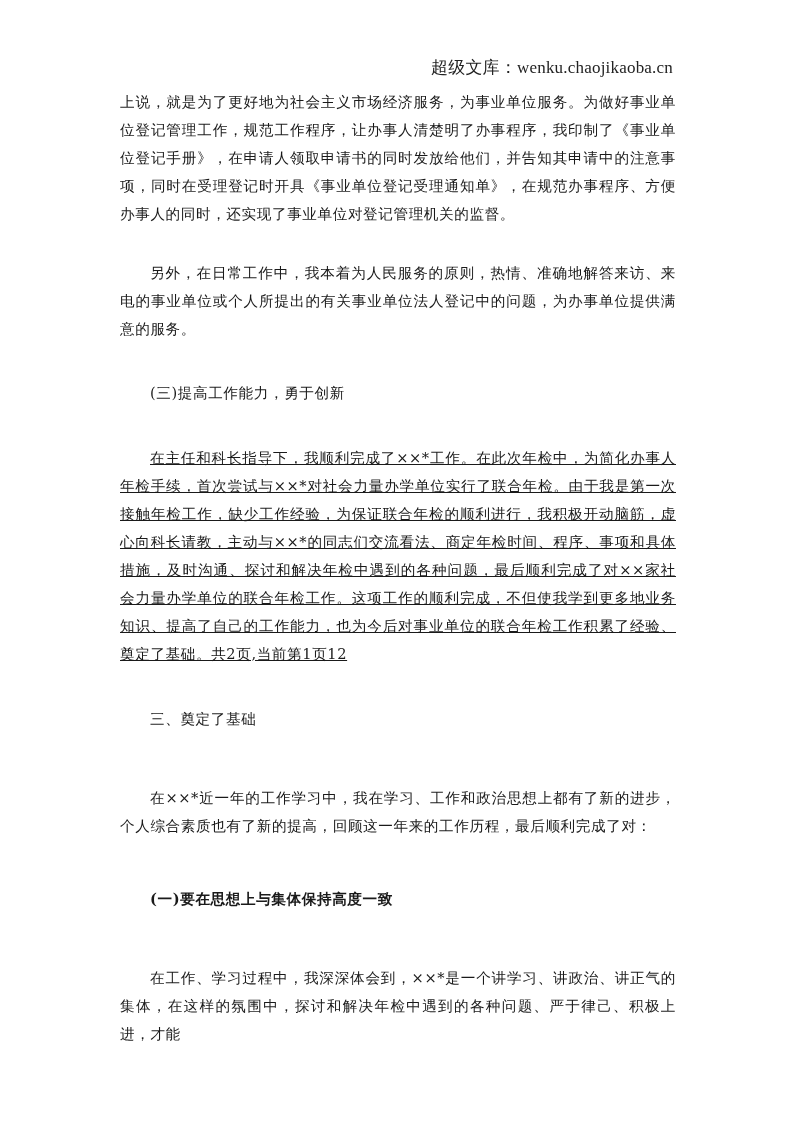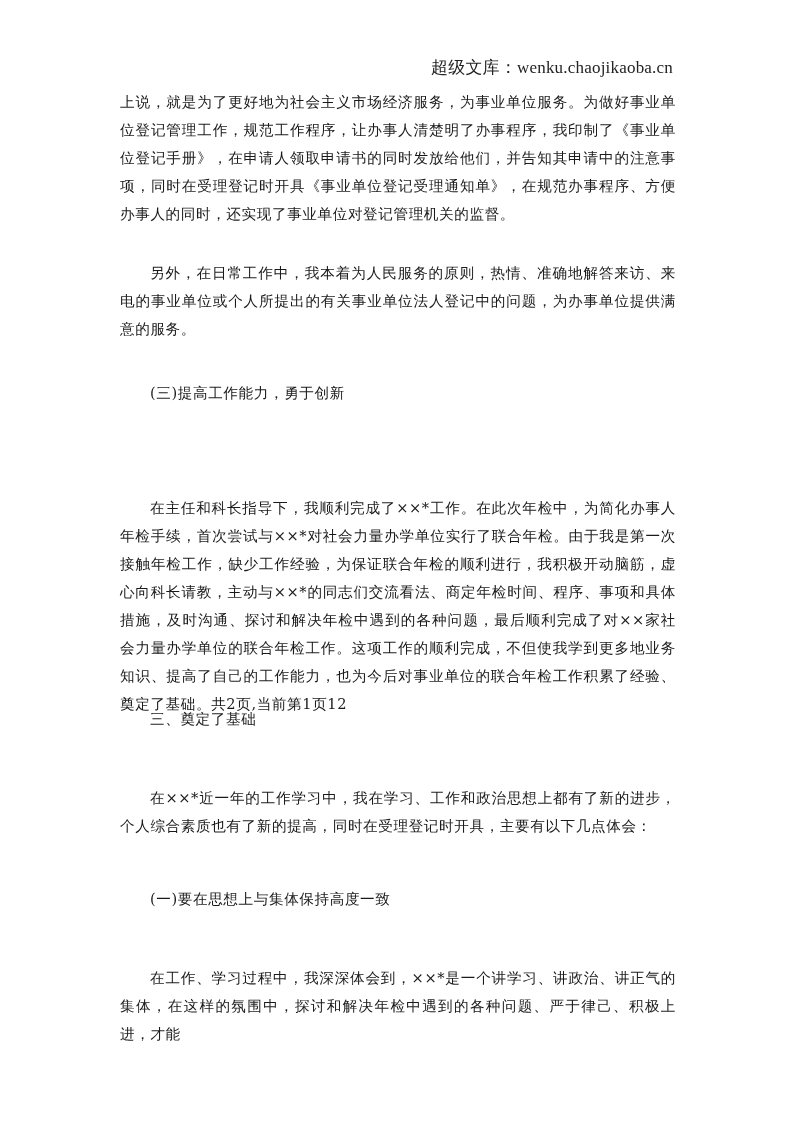--- a/index.html
+++ b/index.html
@@ -14,18 +14,18 @@
 </style>
 </head>
 <body>
 
 <div class="header">超级文库：wenku.chaojikaoba.cn</div>
 
 <div>
   <p class="para" style="position:absolute;left:120px;top:88px;width:556px;">上说，就是为了更好地为社会主义市场经济服务，为事业单位服务。为做好事业单位登记管理工作，规范工作程序，让办事人清楚明了办事程序，我印制了《事业单位登记手册》，在申请人领取申请书的同时发放给他们，并告知其申请中的注意事项，同时在受理登记时开具《事业单位登记受理通知单》，在规范办事程序、方便办事人的同时，还实现了事业单位对登记管理机关的监督。</p>
   <p class="para indent" style="position:absolute;left:120px;top:259px;width:556px;">另外，在日常工作中，我本着为人民服务的原则，热情、准确地解答来访、来电的事业单位或个人所提出的有关事业单位法人登记中的问题，为办事单位提供满意的服务。</p>
   <p class="para heading" style="position:absolute;left:120px;top:379px;width:556px;">(三)提高工作能力，勇于创新</p>
-  <p class="para indent" style="position:absolute;left:120px;top:494px;width:556px;">在主任和科长指导下，我顺利完成了××*工作。在此次年检中，为简化办事人年检手续，首次尝试与××*对社会力量办学单位实行了联合年检。由于我是第一次接触年检工作，缺少工作经验，为保证联合年检的顺利进行，我积极开动脑筋，虚心向科长请教，主动与××*的同志们交流看法、商定年检时间、程序、事项和具体措施，及时沟通、探讨和解决年检中遇到的各种问题，最后顺利完成了对××家社会力量办学单位的联合年检工作。这项工作的顺利完成，不但使我学到更多地业务知识、提高了自己的工作能力，也为今后对事业单位的联合年检工作积累了经验、奠定了基础。共2页,当前第1页12</p>
+  <p class="para indent" style="position:absolute;left:120px;top:444px;width:556px;text-decoration:underline;">在主任和科长指导下，我顺利完成了××*工作。在此次年检中，为简化办事人年检手续，首次尝试与××*对社会力量办学单位实行了联合年检。由于我是第一次接触年检工作，缺少工作经验，为保证联合年检的顺利进行，我积极开动脑筋，虚心向科长请教，主动与××*的同志们交流看法、商定年检时间、程序、事项和具体措施，及时沟通、探讨和解决年检中遇到的各种问题，最后顺利完成了对××家社会力量办学单位的联合年检工作。这项工作的顺利完成，不但使我学到更多地业务知识、提高了自己的工作能力，也为今后对事业单位的联合年检工作积累了经验、奠定了基础。共2页,当前第1页12</p>
   <p class="para heading" style="position:absolute;left:120px;top:705px;width:556px;">三、奠定了基础</p>
-  <p class="para indent" style="position:absolute;left:120px;top:784px;width:556px;">在××*近一年的工作学习中，我在学习、工作和政治思想上都有了新的进步，个人综合素质也有了新的提高，同时在受理登记时开具，主要有以下几点体会：</p>
-  <p class="para heading" style="position:absolute;left:120px;top:885px;width:556px;">(一)要在思想上与集体保持高度一致</p>
+  <p class="para indent" style="position:absolute;left:120px;top:784px;width:556px;">在××*近一年的工作学习中，我在学习、工作和政治思想上都有了新的进步，个人综合素质也有了新的提高，回顾这一年来的工作历程，最后顺利完成了对：</p>
+  <p class="para heading" style="position:absolute;left:120px;top:885px;width:556px;font-weight:bold;">(一)要在思想上与集体保持高度一致</p>
   <p class="para indent" style="position:absolute;left:120px;top:964px;width:556px;">在工作、学习过程中，我深深体会到，××*是一个讲学习、讲政治、讲正气的集体，在这样的氛围中，探讨和解决年检中遇到的各种问题、严于律己、积极上进，才能</p>
 </div>
 
 </body></html>

